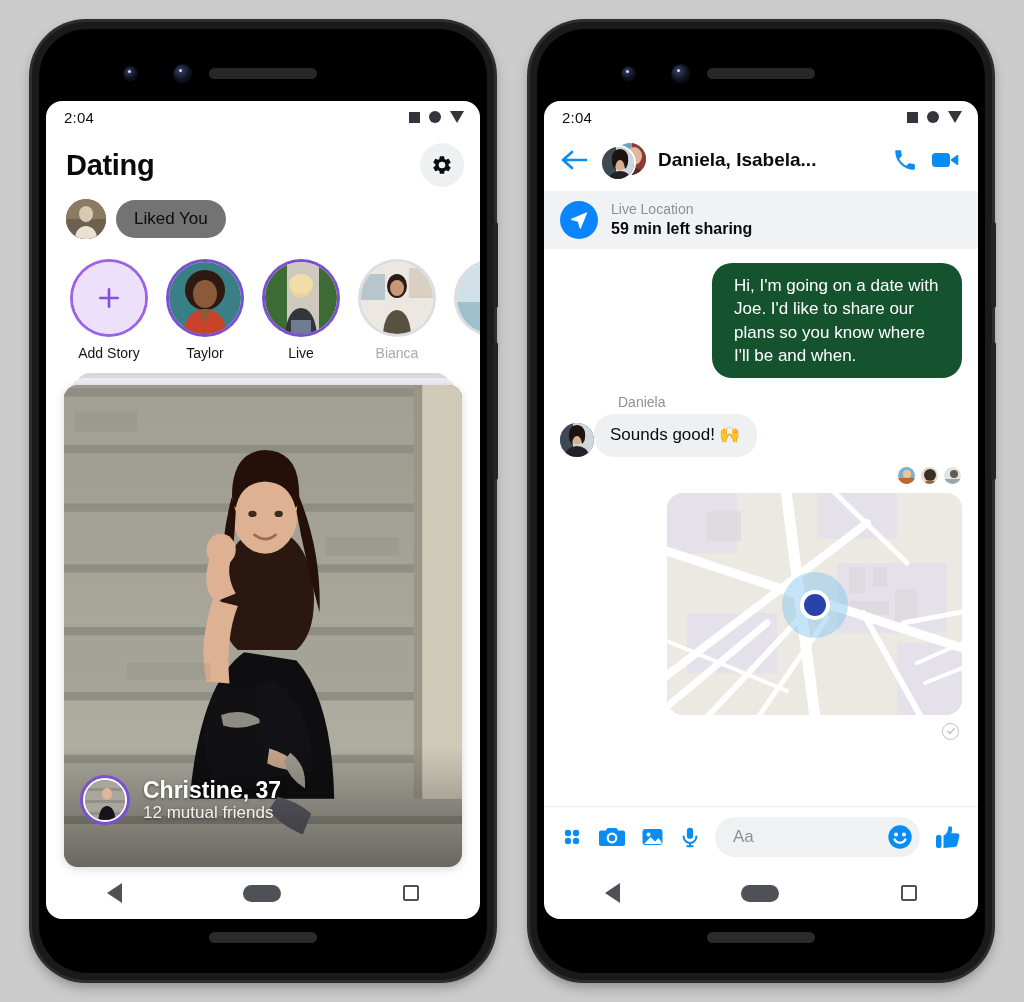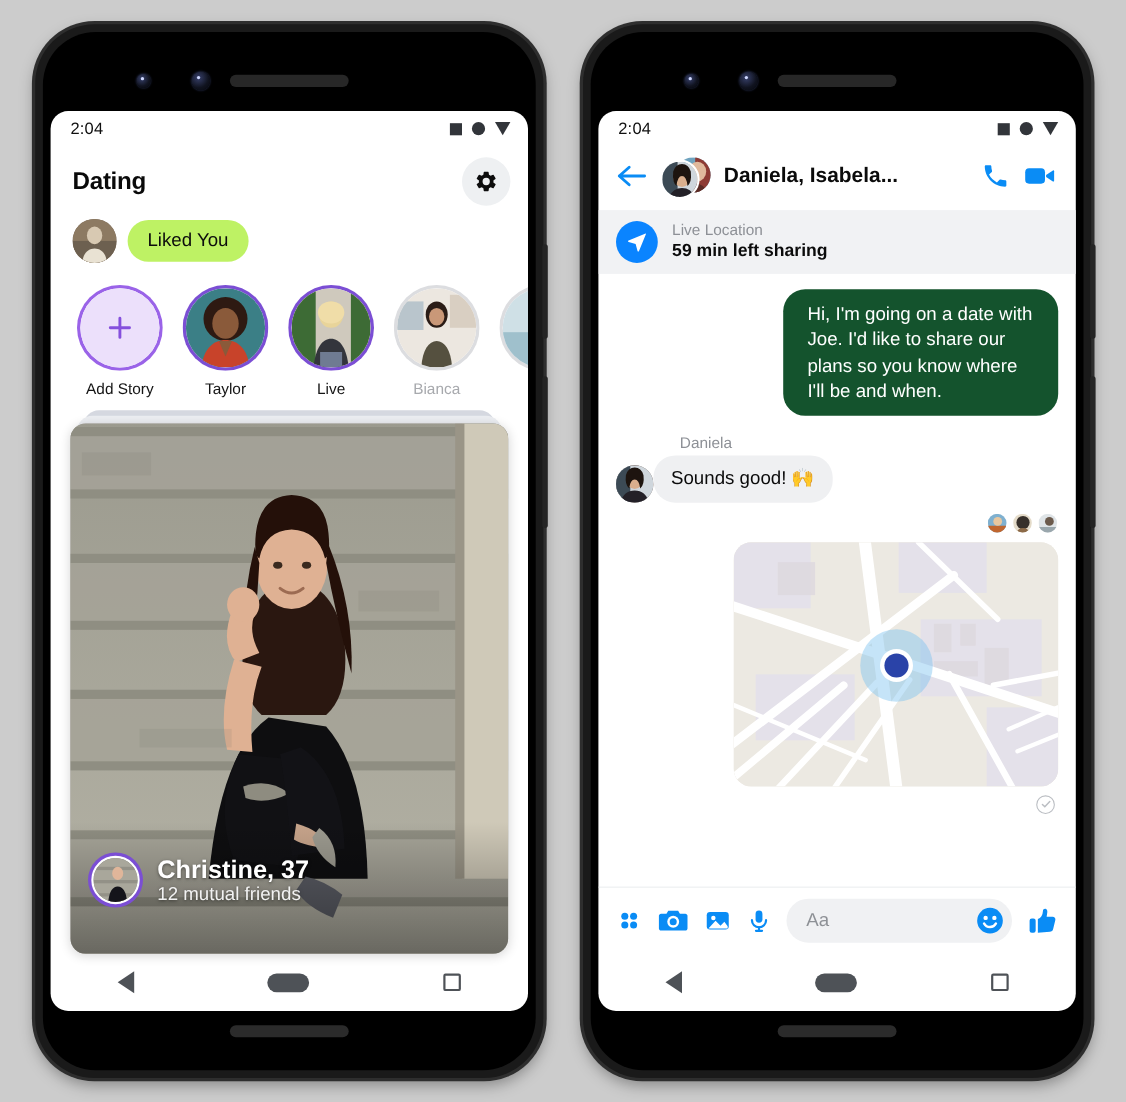--- a/index.html
+++ b/index.html
@@ -61,34 +61,34 @@
   .sys-icons { display: flex; align-items: center; gap: 9px; }
   .sys-sq  { width: 11px; height: 11px; background: #32353a; }
   .sys-ci  { width: 12px; height: 12px; background: #32353a; border-radius: 50%; }
   .sys-tri { width: 0; height: 0; border-left: 7px solid transparent; border-right: 7px solid transparent; border-top: 12px solid #32353a; }
 
   
   .dating-head {
     display: flex; align-items: center; justify-content: space-between;
     padding: 10px 16px 4px 20px; flex: none;
   }
-  .page-title { font-size: 22px; font-weight: bold; color: #0a0a0a; letter-spacing: -.3px; }
+  .page-title { font-size: 29px; font-weight: bold; color: #0a0a0a; letter-spacing: -.3px; }
   .gear-btn {
     width: 44px; height: 44px; border-radius: 50%; background: #eef0f2;
     display: flex; align-items: center; justify-content: center;
   }
 
   
   .tabs-row { display: flex; align-items: center; gap: 10px; padding: 8px 0 6px 20px; flex: none; }
   .tab-avatar {
     width: 40px; height: 40px; border-radius: 50%; flex: none; overflow: hidden;
     background: #7a6a5d; position: relative;
   }
   .pill {
-    height: 38px; border-radius: 19px; background: #bef264;
+    height: 38px; border-radius: 19px; background: #737373;
     display: flex; align-items: center; padding: 0 18px;
     font-size: 17px; color: #0c0c0c; white-space: nowrap;
   }
 
   
   .stories {
     display: flex; gap: 18px; padding: 14px 0 6px 24px; flex: none; overflow: hidden;
   }
   .story { width: 78px; flex: none; text-align: center; }
   .ring {

